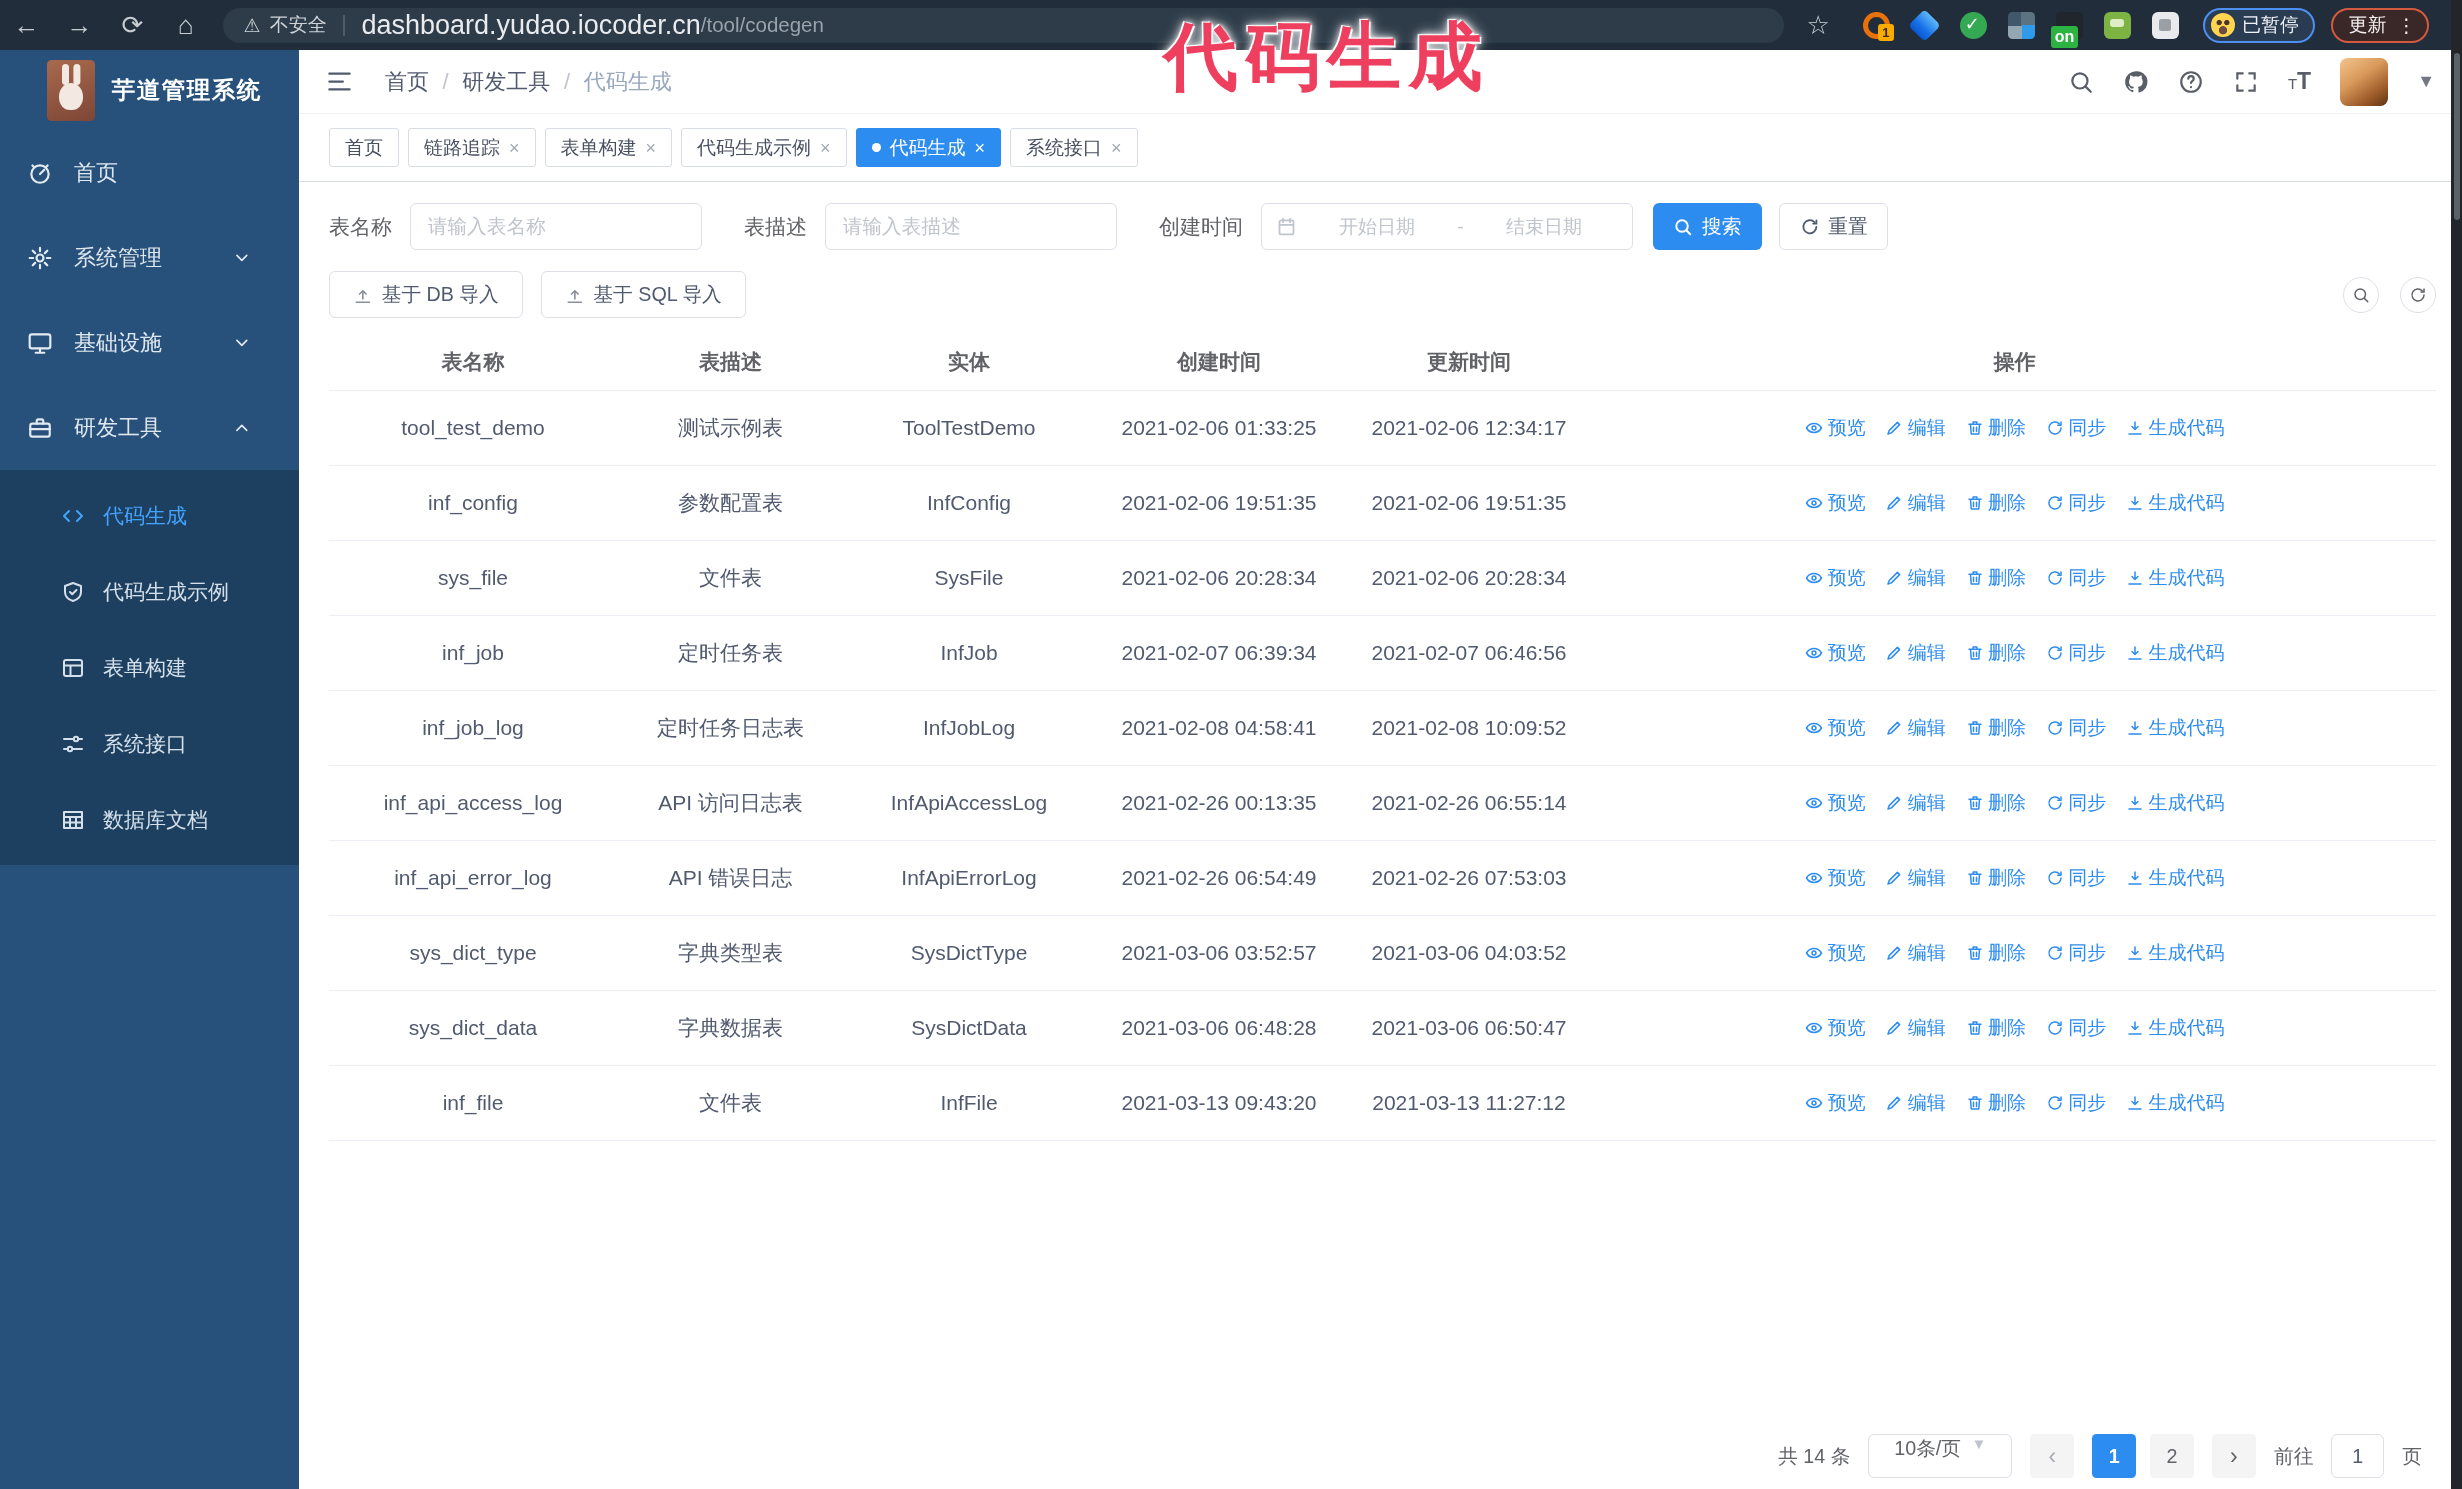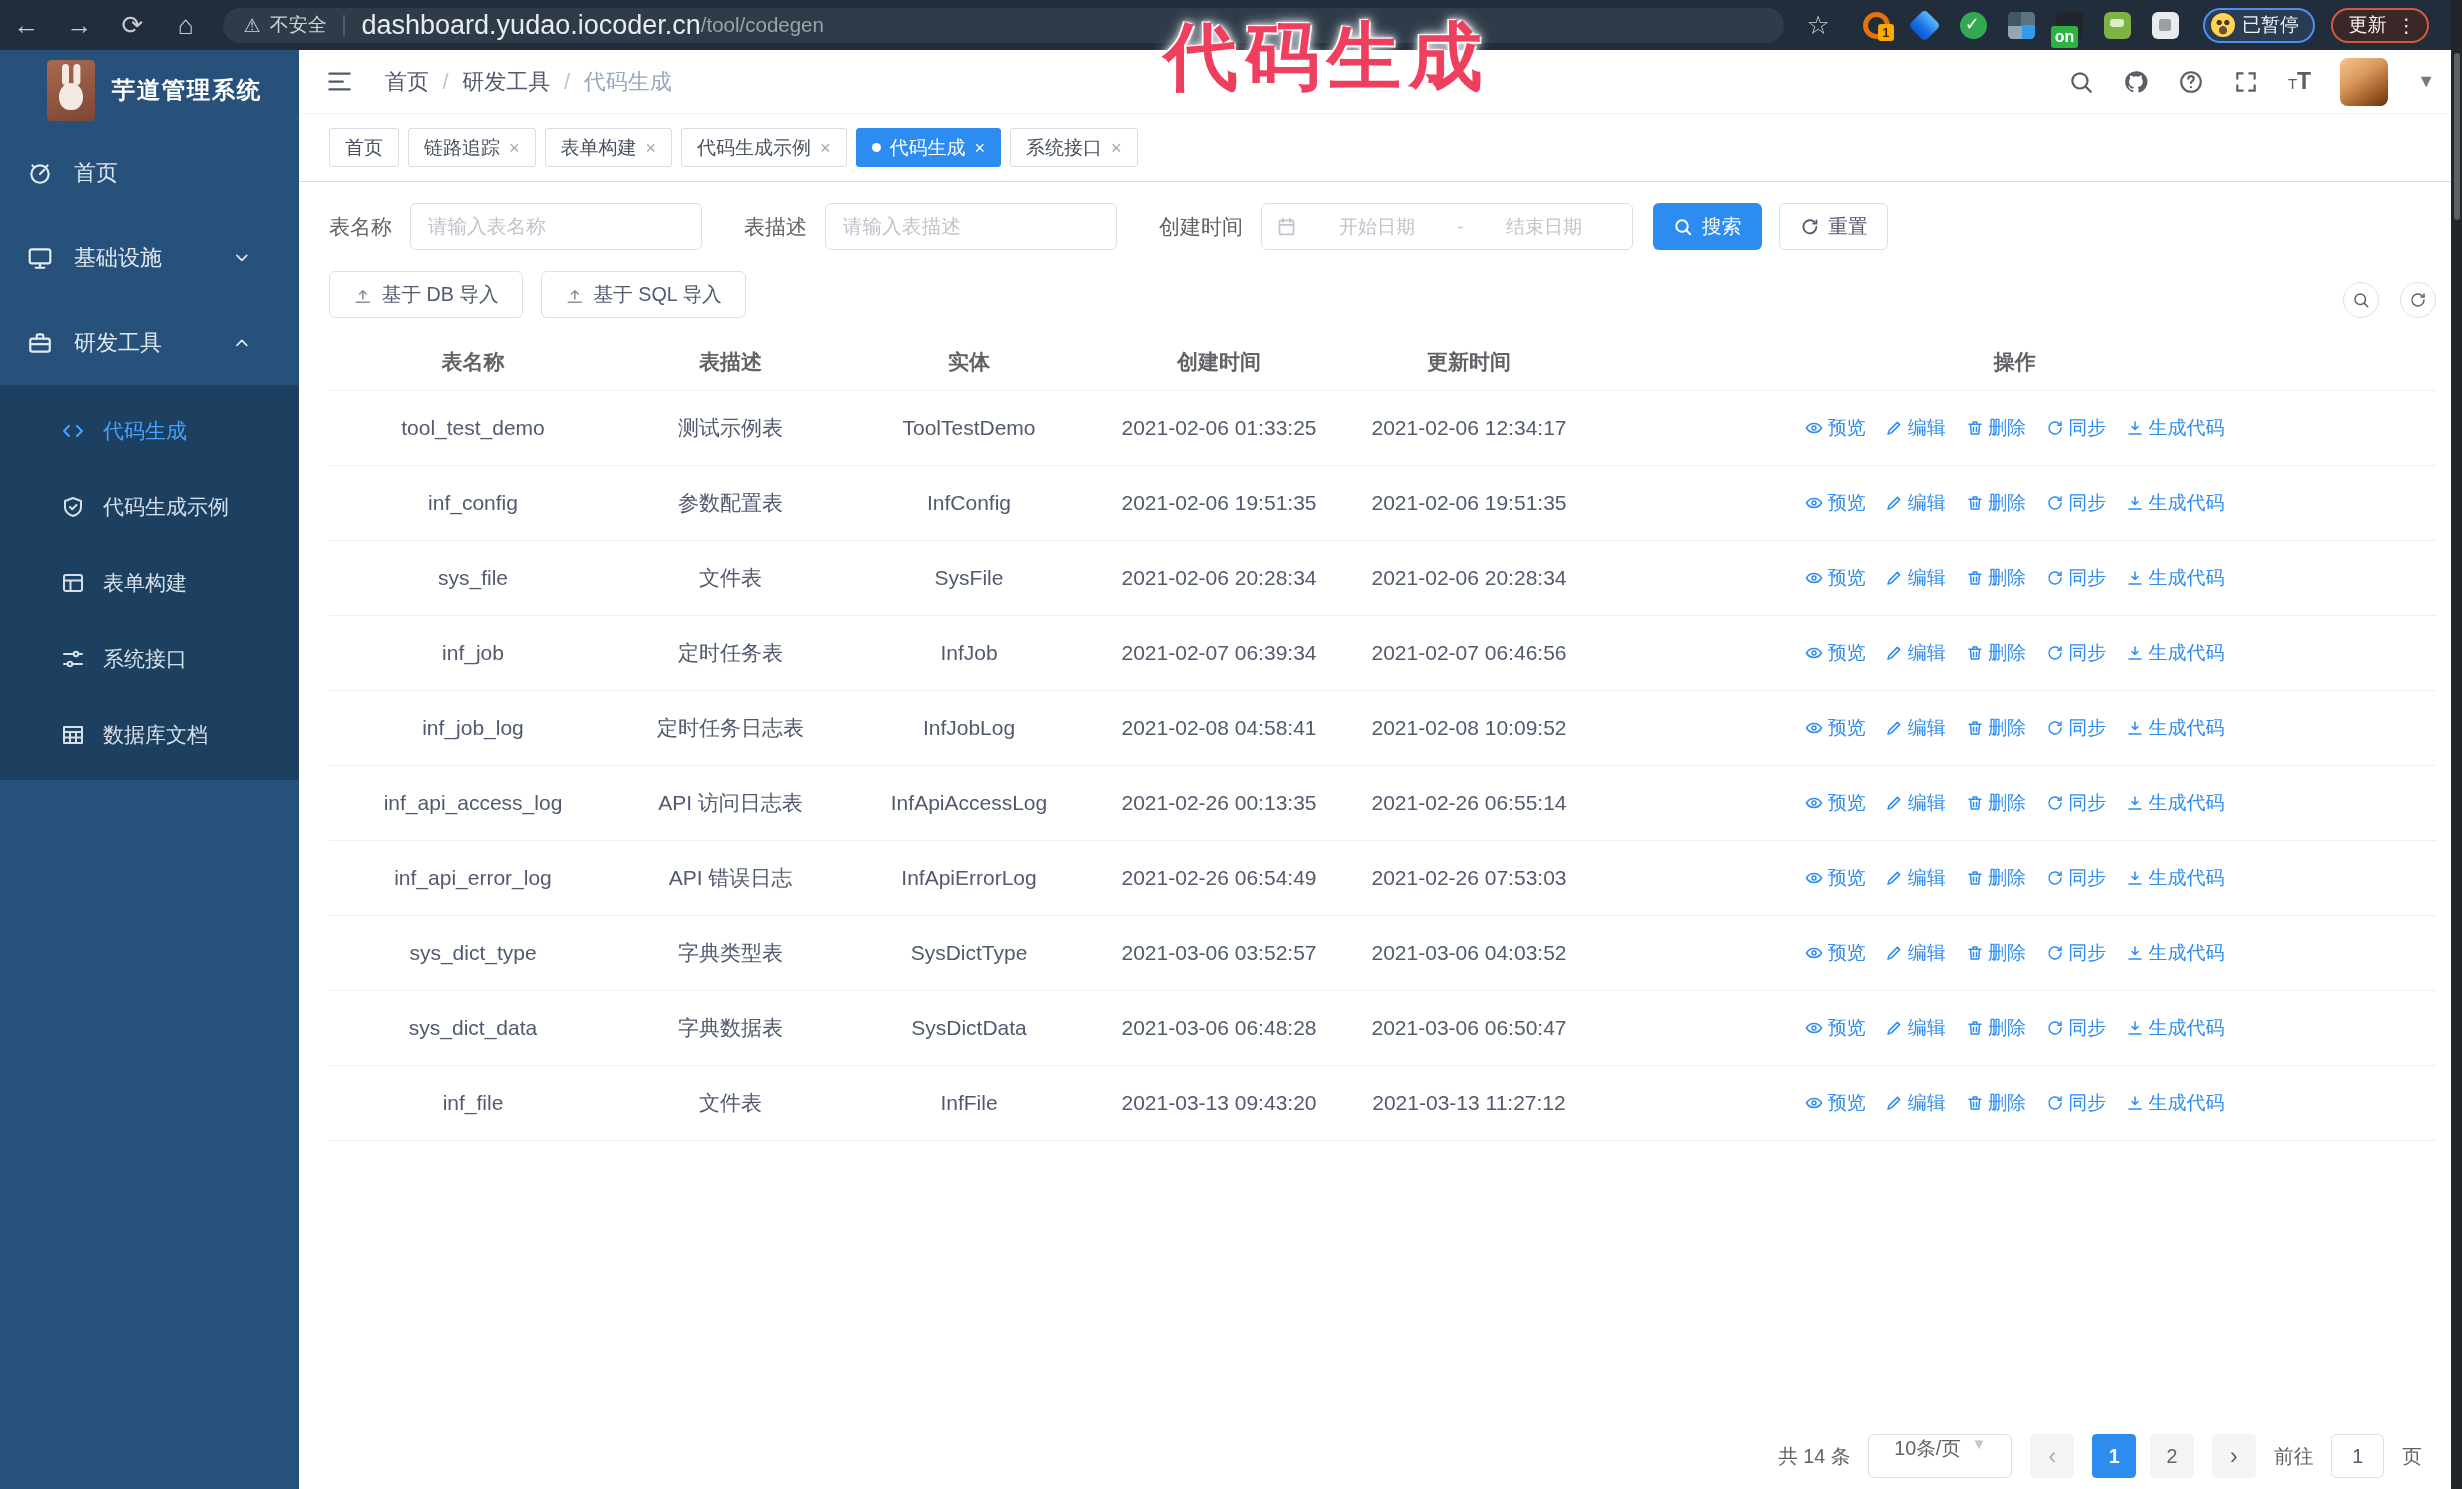--- a/index.html
+++ b/index.html
@@ -99,21 +99,21 @@
   .f-input::placeholder{color:#c0c4cc;}
   .gap1{width:42px;}
   .daterange{width:372px;height:47px;border:1.5px solid #dcdfe6;border-radius:6px;display:flex;align-items:center;padding:0 13.6px;gap:6px;}
   .daterange .i{font-size:21px;color:#c0c4cc;}
   .dr-ph{flex:1;text-align:center;font-size:19px;color:#c0c4cc;}
   .dr-sep{color:#c0c4cc;font-size:19px;}
   .btn{height:47px;display:inline-flex;align-items:center;gap:9px;border-radius:6px;font-size:19.7px;padding:0 19.7px;cursor:pointer;border:1.5px solid transparent;flex:0 0 auto;}
   .btn .i{font-size:19.7px;}
   .btn.primary{background:var(--accent);color:#fff;margin-left:19.7px;}
   .btn.plain{background:#fff;border-color:#dcdfe6;color:#515a6e;margin-left:16.7px;}
-  .toolbar-row{margin-top:21px;display:flex;align-items:flex-end;}
+  .toolbar-row{margin-top:21px;display:flex;align-items:center;}
   .btn.import{margin-left:0;background:#fff;border-color:#dcdfe6;color:#515a6e;padding:0 23px;}
   .btn.import + .btn.import{margin-left:18px;}
   .btn.import .i{color:#8a919c;}
   .round-btns{margin-left:auto;display:flex;gap:21px;}
   .round-btn{width:36px;height:36px;border-radius:50%;border:1.5px solid #dcdfe6;background:#fff;display:flex;align-items:center;justify-content:center;font-size:18px;color:#606266;cursor:pointer;}
 
   
   table.grid{margin-top:19.7px;width:100%;border-collapse:collapse;table-layout:fixed;}
   table.grid th{font-size:21px;color:#606266;font-weight:700;padding:10.6px 15px 13.6px;border-bottom:1.5px solid #ebeef5;text-align:center;}
   table.grid td{font-size:21px;color:#515a6e;padding:24px 15px;border-bottom:1.5px solid #ebeef5;text-align:center;vertical-align:middle;line-height:26px;}
@@ -187,20 +187,34 @@
     </div>
     <nav id="sidebar-menu">
         <div class="menu-item">
           <span class="i" style="font-size: 26px;">
             <svg viewBox="0 0 24 24" fill="none" stroke="currentColor" stroke-width="2" stroke-linecap="round" stroke-linejoin="round">
               <circle cx="12" cy="13" r="8"></circle>
               <path d="M12 13l4-4M5 5l1.5 1.5M19 5l-1.5 1.5"></path>
             </svg>
           </span>
           <span>首页</span>
+        </div>
+        <div class="menu-item">
+          <span class="i" style="font-size: 26px;">
+            <svg viewBox="0 0 24 24" fill="none" stroke="currentColor" stroke-width="2" stroke-linecap="round" stroke-linejoin="round">
+              <circle cx="12" cy="12" r="3.2"></circle>
+              <path d="M12 2.5v3.2M12 18.3v3.2M2.5 12h3.2M18.3 12h3.2M5.3 5.3l2.2 2.2M16.5 16.5l2.2 2.2M18.7 5.3l-2.2 2.2M7.5 16.5l-2.2 2.2"></path>
+            </svg>
+          </span>
+          <span>系统管理</span>
+          <span class="i menu-chevron" style="font-size: 19.7px;">
+            <svg viewBox="0 0 24 24" fill="none" stroke="currentColor" stroke-width="2" stroke-linecap="round" stroke-linejoin="round">
+              <path d="M6 9l6 6 6-6"></path>
+            </svg>
+          </span>
         </div>
         <div class="menu-item">
           <span class="i" style="font-size: 26px;">
             <svg viewBox="0 0 24 24" fill="none" stroke="currentColor" stroke-width="2" stroke-linecap="round" stroke-linejoin="round">
               <rect x="2.5" y="4" width="19" height="13" rx="2"></rect>
               <path d="M8 21h8M12 17v4"></path>
             </svg>
           </span>
           <span>基础设施</span>
           <span class="i menu-chevron" style="font-size: 19.7px;">

